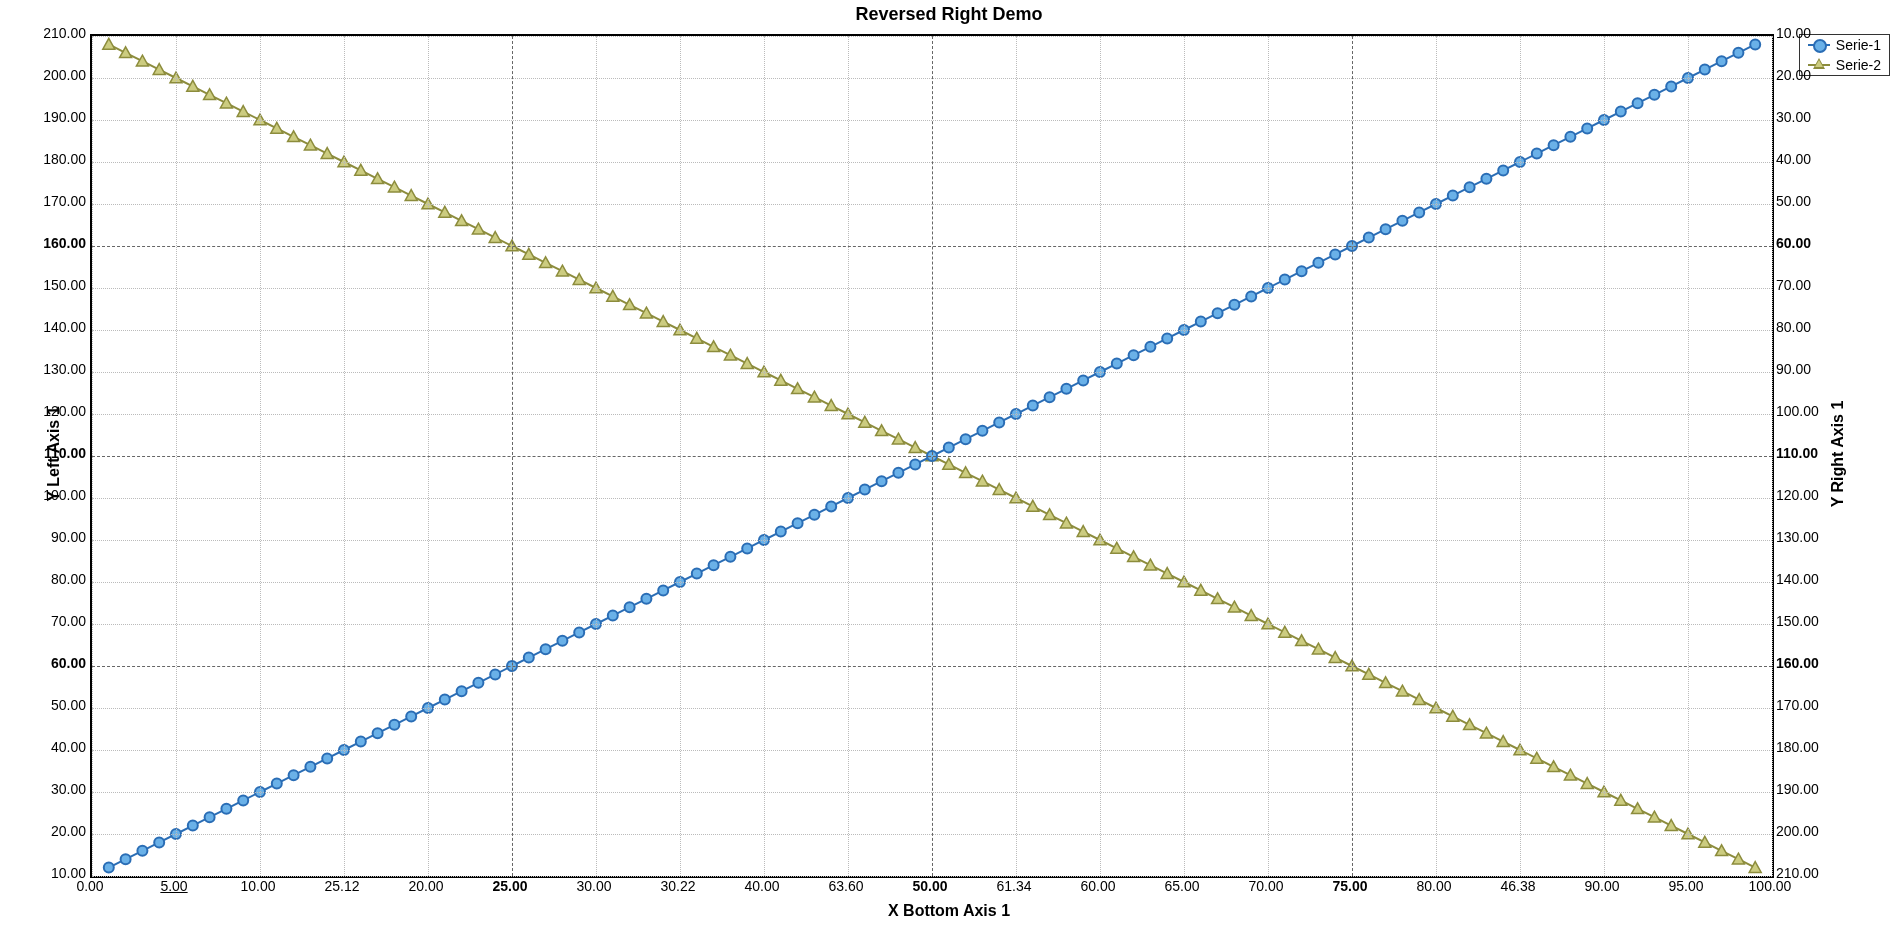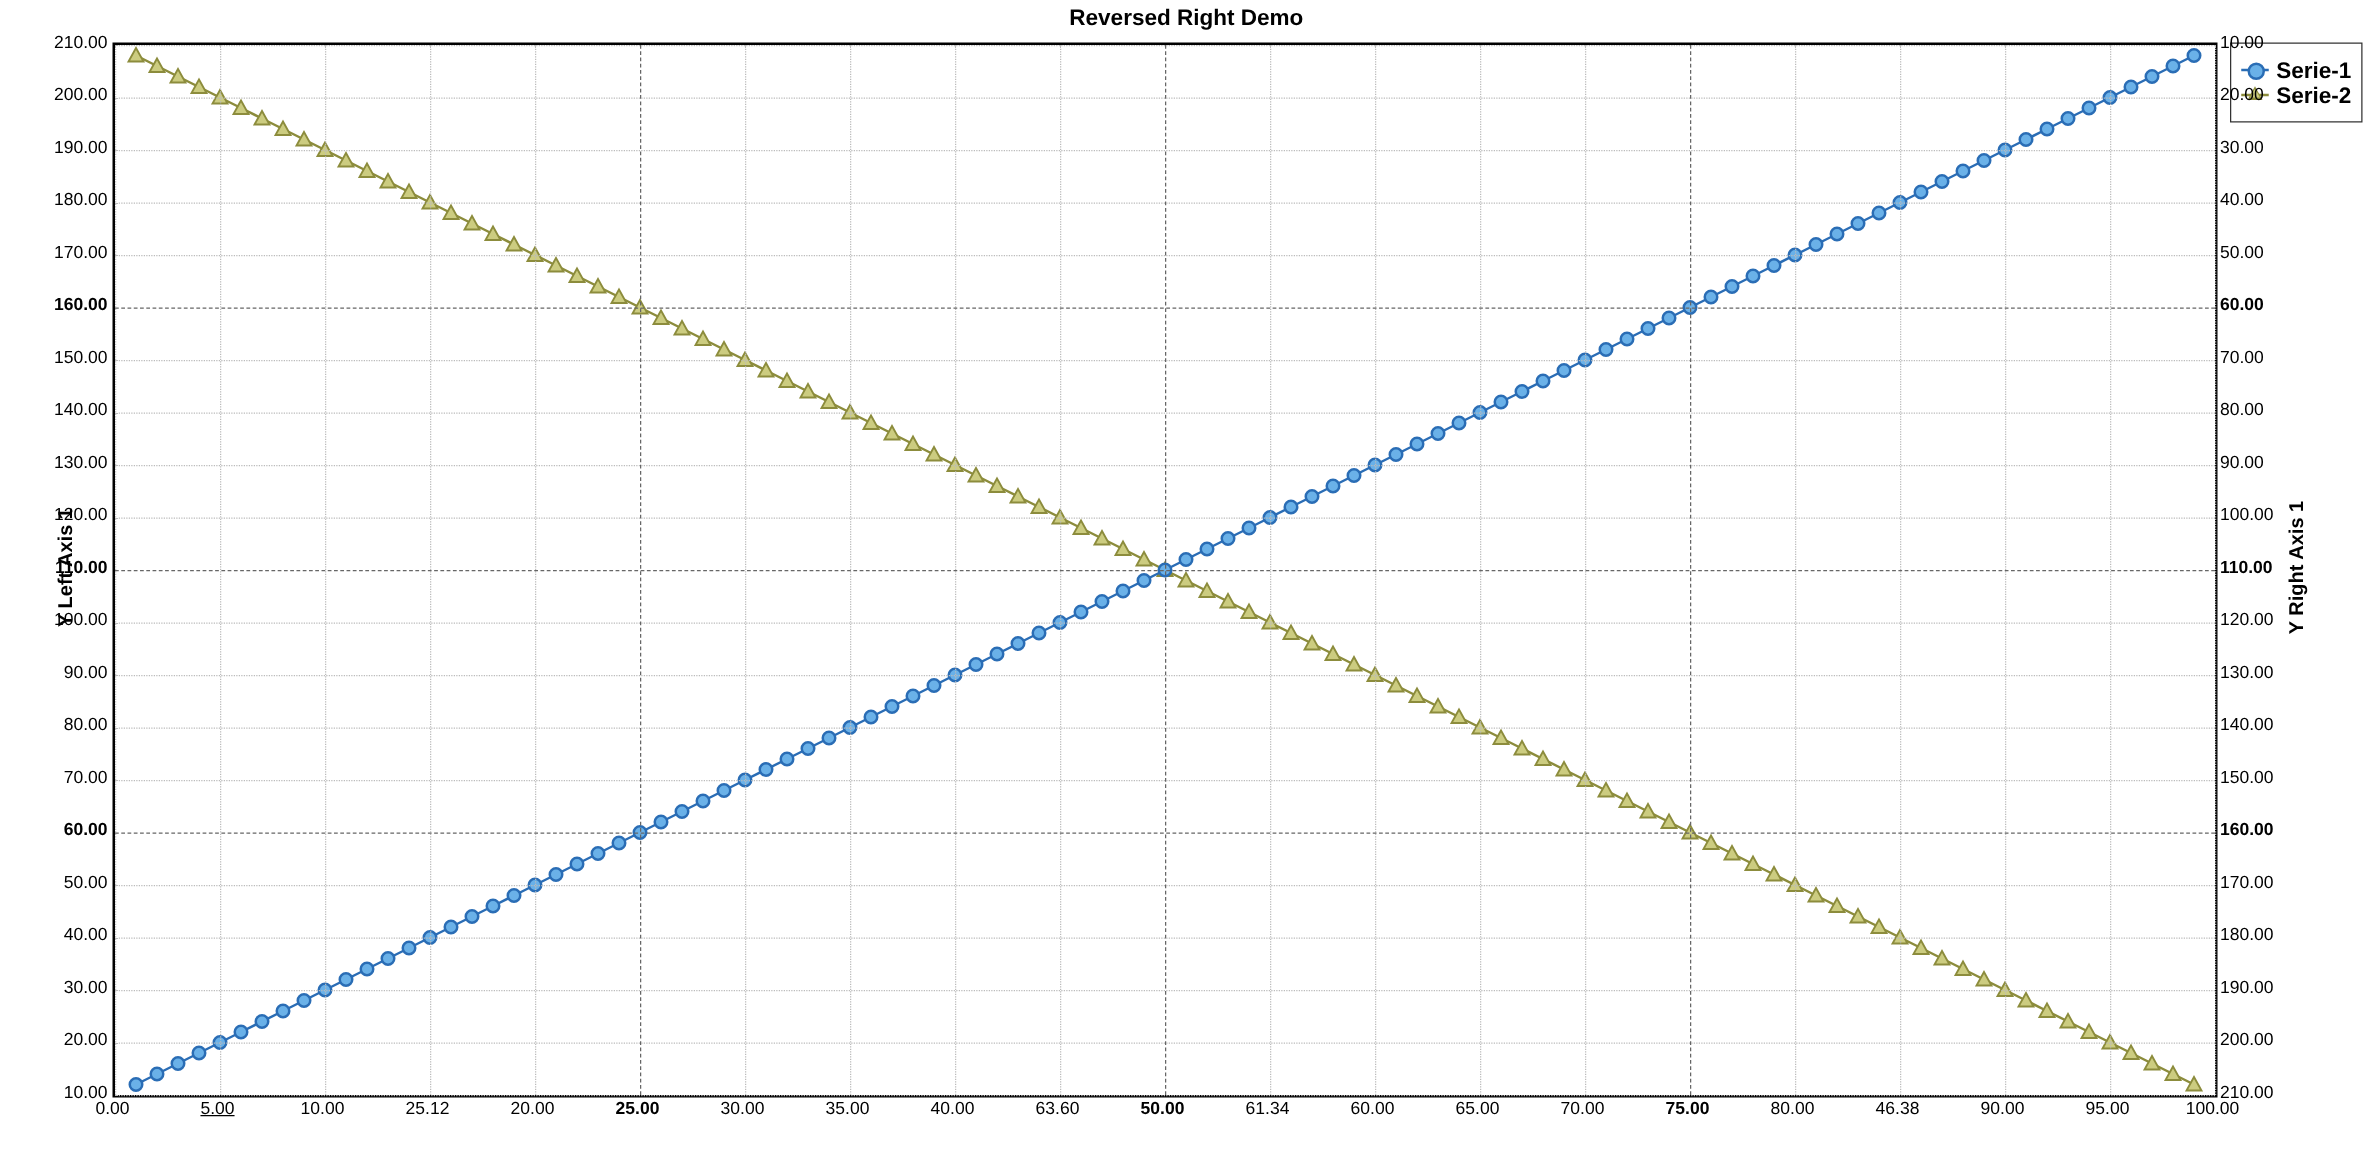--- a/index.html
+++ b/index.html
@@ -11,21 +11,21 @@
   .ytick-left{right:1812px;text-align:right;}
   .ytick-right{left:1776px;text-align:left;}
   .xtick{top:878px;text-align:left;transform:translateX(-50%);}
   #ylabel-left{position:absolute;left:6px;top:454px;transform:translateY(-50%) rotate(-90deg);transform-origin:center;font-size:16px;font-weight:bold;}
   #ylabel-right{position:absolute;right:6px;top:454px;transform:translateY(-50%) rotate(-90deg);transform-origin:center;font-size:16px;font-weight:bold;}
   #xlabel{position:absolute;left:0;width:1898px;top:902px;text-align:center;font-size:16px;font-weight:bold;}
   .grid-v{position:absolute;top:0;bottom:0;border-left:1px dotted #bbb;}
   .grid-h{position:absolute;left:0;right:0;border-top:1px dotted #bbb;}
   .grid-major-v{position:absolute;top:0;bottom:0;border-left:1px dashed #666;}
   .grid-major-h{position:absolute;left:0;right:0;border-top:1px dashed #666;}
-  #legend{position:absolute;right:8px;top:34px;border:1px solid #333;background:#fff;padding:11px 8px;font-size:18px;font-weight:bold;}
+  #legend{position:absolute;right:8px;top:34px;border:1px solid #333;background:#fff;padding:0 8px;font-size:14px;}
   .legend-row{display:flex;align-items:center;gap:6px;height:20px;}
   .legend-line{width:22px;height:2px;position:relative;}
   .legend-marker-circle{width:10px;height:10px;border-radius:50%;border:2px solid #2a6db5;background:#6ab1e8;position:absolute;left:5px;top:-5px;}
   .legend-marker-tri{width:0;height:0;border-left:6px solid transparent;border-right:6px solid transparent;border-bottom:11px solid #8c8c3c;position:absolute;left:5px;top:-6px;}
   .legend-marker-tri::after{content:"";position:absolute;left:-4px;top:2px;width:0;height:0;border-left:4px solid transparent;border-right:4px solid transparent;border-bottom:7px solid #cccc80;}
 </style>
 </head>
 <body>
 
 <div id="wrap">
@@ -231,20 +231,21 @@
         <circle cx="1596" cy="42" r="5" stroke="#2a6db5" stroke-width="2" fill="#6ab1e8"></circle>
         <circle cx="1612.8" cy="33.60000000000002" r="5" stroke="#2a6db5" stroke-width="2" fill="#6ab1e8"></circle>
         <circle cx="1629.6" cy="25.200000000000045" r="5" stroke="#2a6db5" stroke-width="2" fill="#6ab1e8"></circle>
         <circle cx="1646.3999999999999" cy="16.800000000000068" r="5" stroke="#2a6db5" stroke-width="2" fill="#6ab1e8"></circle>
         <circle cx="1663.2" cy="8.399999999999977" r="5" stroke="#2a6db5" stroke-width="2" fill="#6ab1e8"></circle>
       </svg>
   <div class="grid-v" style="left: 0px;"></div><div class="grid-v" style="left: 84px;"></div><div class="grid-v" style="left: 168px;"></div><div class="grid-v" style="left: 252px;"></div><div class="grid-v" style="left: 336px;"></div><div class="grid-major-v" style="left: 420px;"></div><div class="grid-v" style="left: 504px;"></div><div class="grid-v" style="left: 588px;"></div><div class="grid-v" style="left: 672px;"></div><div class="grid-v" style="left: 756px;"></div><div class="grid-major-v" style="left: 840px;"></div><div class="grid-v" style="left: 924px;"></div><div class="grid-v" style="left: 1008px;"></div><div class="grid-v" style="left: 1092px;"></div><div class="grid-v" style="left: 1176px;"></div><div class="grid-major-v" style="left: 1260px;"></div><div class="grid-v" style="left: 1344px;"></div><div class="grid-v" style="left: 1428px;"></div><div class="grid-v" style="left: 1512px;"></div><div class="grid-v" style="left: 1596px;"></div><div class="grid-v" style="left: 1680px;"></div><div class="grid-h" style="top: 840px;"></div><div class="grid-h" style="top: 798px;"></div><div class="grid-h" style="top: 756px;"></div><div class="grid-h" style="top: 714px;"></div><div class="grid-h" style="top: 672px;"></div><div class="grid-major-h" style="top: 630px;"></div><div class="grid-h" style="top: 588px;"></div><div class="grid-h" style="top: 546px;"></div><div class="grid-h" style="top: 504px;"></div><div class="grid-h" style="top: 462px;"></div><div class="grid-major-h" style="top: 420px;"></div><div class="grid-h" style="top: 378px;"></div><div class="grid-h" style="top: 336px;"></div><div class="grid-h" style="top: 294px;"></div><div class="grid-h" style="top: 252px;"></div><div class="grid-major-h" style="top: 210px;"></div><div class="grid-h" style="top: 168px;"></div><div class="grid-h" style="top: 126px;"></div><div class="grid-h" style="top: 84px;"></div><div class="grid-h" style="top: 42px;"></div><div class="grid-h" style="top: 0px;"></div></div>
 
   <div id="ylabel-left">Y Left Axis 1</div>
   <div id="ylabel-right">Y Right Axis 1</div>
+  <div id="xlabel">X Bottom Axis 1</div>
 
   <div id="legend">
     <div class="legend-row">
       <span class="legend-line" style="background:#2a6db5">
           <span class="legend-marker-circle"></span>
         </span>
       <span>Serie-1</span>
     </div>
     <div class="legend-row">
       <span class="legend-line" style="background:#8c8c3c">
@@ -253,21 +254,21 @@
       <span>Serie-2</span>
     </div>
   </div>
 <div class="tick xtick" style="left: 90px;">0.00</div>
     <div class="tick xtick" style="left: 174px; text-decoration: underline;">5.00</div>
     <div class="tick xtick" style="left: 258px;">10.00</div>
     <div class="tick xtick" style="left: 342px;">25.12</div>
     <div class="tick xtick" style="left: 426px;">20.00</div>
     <div class="tick xtick bold" style="left: 510px;">25.00</div>
     <div class="tick xtick" style="left: 594px;">30.00</div>
-    <div class="tick xtick" style="left: 678px;">35.00</div>
+    <div class="tick xtick" style="left: 678px;">30.22</div>
     <div class="tick xtick" style="left: 762px;">40.00</div>
     <div class="tick xtick" style="left: 846px;">63.60</div>
     <div class="tick xtick bold" style="left: 930px;">50.00</div>
     <div class="tick xtick" style="left: 1014px;">61.34</div>
     <div class="tick xtick" style="left: 1098px;">60.00</div>
     <div class="tick xtick" style="left: 1182px;">65.00</div>
     <div class="tick xtick" style="left: 1266px;">70.00</div>
     <div class="tick xtick bold" style="left: 1350px;">75.00</div>
     <div class="tick xtick" style="left: 1434px;">80.00</div>
     <div class="tick xtick" style="left: 1518px;">46.38</div>

